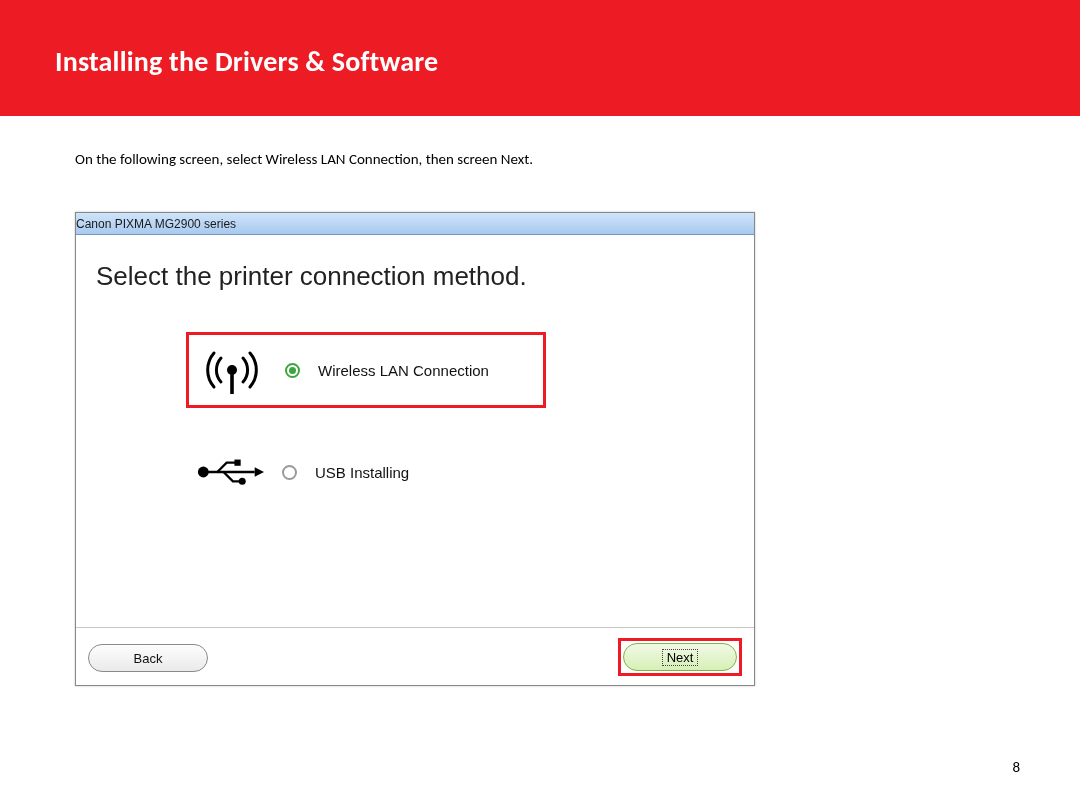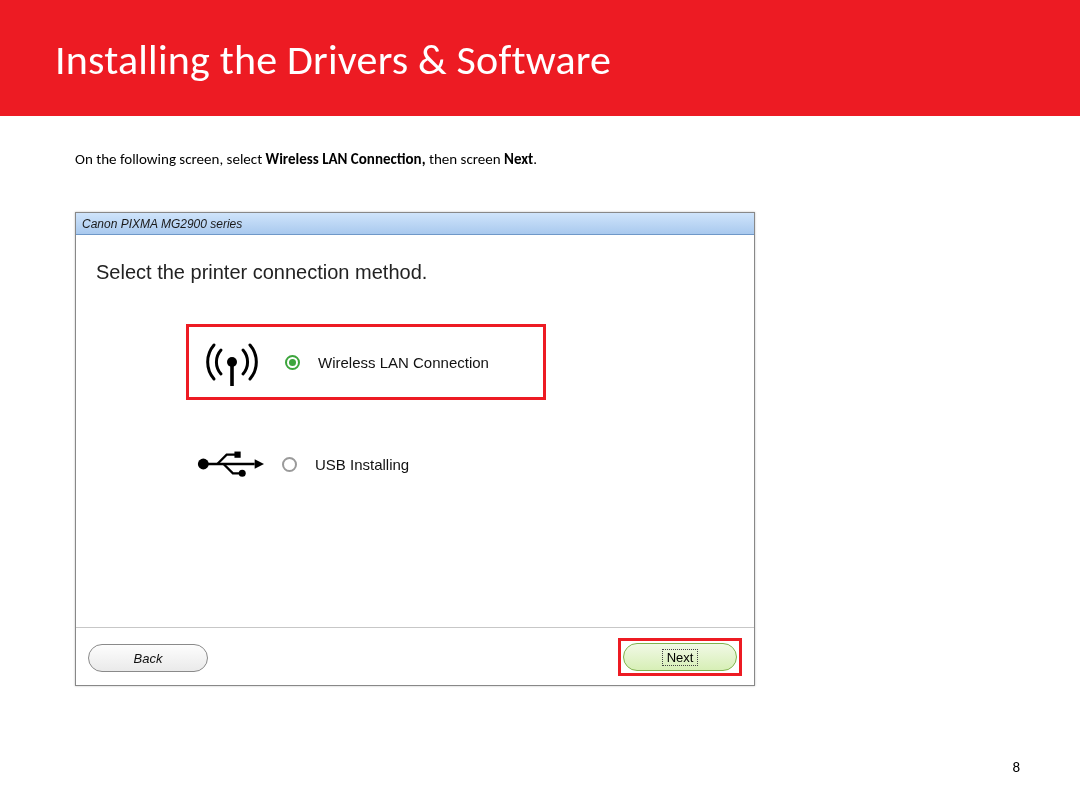--- a/index.html
+++ b/index.html
@@ -8,64 +8,62 @@
 
   
   .header-band {
     position: absolute;
     left: 0; top: 0;
     width: 1080px; height: 116px;
     background: #ed1b23;
   }
   .header-title {
     position: absolute;
-    left: 55px; top: 34px;
+    left: 55px; top: 44px;
     color: #ffffff;
-    font-size: 42px;
-    font-weight: 400;
+    font-size: 28px;
+    font-weight: 700;
     letter-spacing: 0.2px;
   }
 
   
   .instruction {
     position: absolute;
     left: 75px; top: 150px;
     font-size: 15px;
     color: #000;
   }
-  .instruction .b { font-weight: 700; }
+  .instruction .b { font-weight: 400; }
 
   
   .window {
     position: absolute;
     left: 75px; top: 212px;
     width: 680px;
     border: 1px solid #888;
     box-shadow: 0 0 2px rgba(0,0,0,.25);
     background: #fff;
   }
   .titlebar {
     height: 22px;
     background: linear-gradient(#cfe4fb, #a9c9ee);
     border-bottom: 1px solid #6f98c8;
     font-size: 12px;
     color: #1a1a1a;
-    padding-left: 6px;
     line-height: 22px;
     font-family: Tahoma, Arial, sans-serif;
-    font-style: italic;
   }
   .window-body {
     padding: 18px 20px 20px 20px;
     position: relative;
     height: 450px;
     font-family: Arial, Helvetica, sans-serif;
   }
   .prompt {
-    font-size: 20px;
+    font-size: 26px;
     color: #222;
     margin-top: 8px;
     margin-bottom: 40px;
   }
 
   .option-row {
     display: flex;
     align-items: center;
     gap: 18px;
     margin-left: 90px;
@@ -114,21 +112,20 @@
     align-items: center;
     justify-content: center;
     padding: 0 20px;
   }
   .btn-back {
     left: 12px;
     width: 120px;
     background: linear-gradient(#fdfdfd,#eaeaea);
     border: 1px solid #8a8a8a;
     color: #111;
-    font-style: italic;
   }
   .btn-next-wrap {
     position: absolute;
     right: 12px; top: 10px;
     border: 3px solid #ed1b23;
     padding: 2px;
   }
   .btn-next {
     height: 28px; width: 114px;
     border-radius: 14px;

